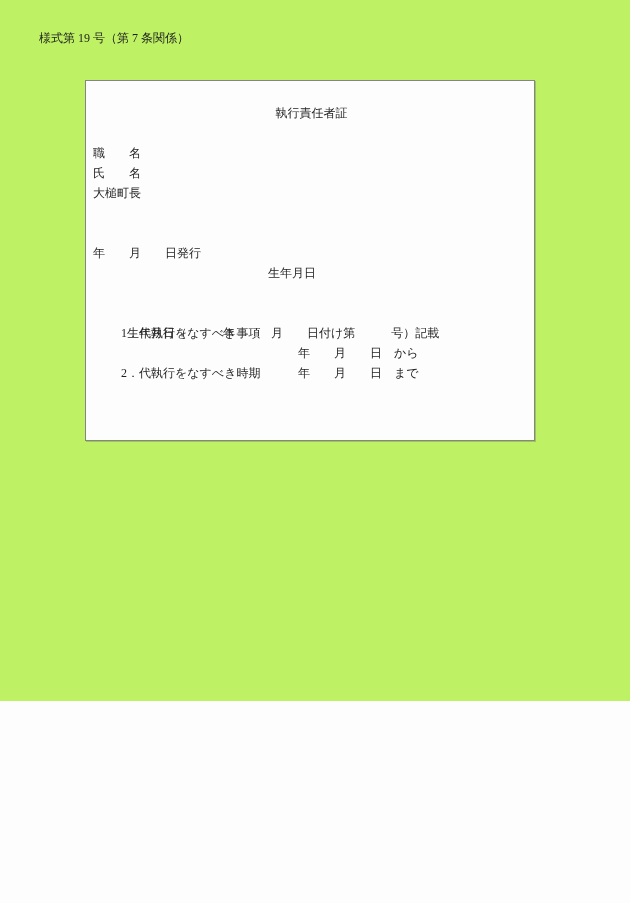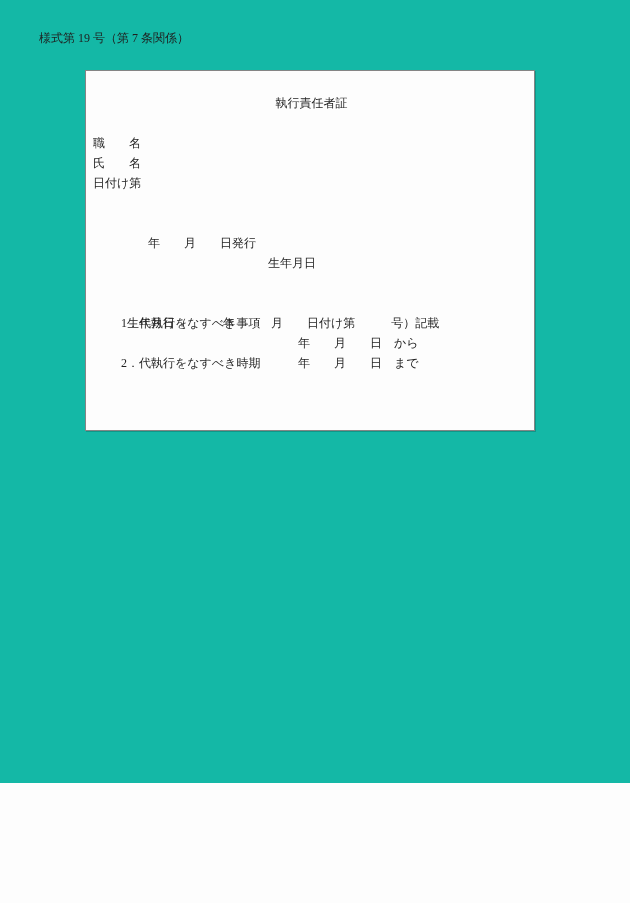--- a/index.html
+++ b/index.html
@@ -3,55 +3,55 @@
 <meta charset="utf-8">
 <style>
   html, body {
     margin: 0;
     padding: 0;
     background: #fdfdfd;
   }
   .page {
     position: relative;
     width: 630px;
-    height: 783px;
-    background: #14b8a6;
+    height: 701px;
+    background: #bef264;
     font-family: "Liberation Serif", "DejaVu Serif", serif;
     color: #1f1f1f;
     font-size: 12px;
     overflow: hidden;
   }
   .form-number {
     position: absolute;
     left: 39px;
     top: 28px;
     line-height: 20px;
     white-space: pre;
   }
   .cert-box {
     position: absolute;
     left: 85px;
-    top: 70px;
+    top: 80px;
     width: 450px;
     height: 361px;
     box-sizing: border-box;
     border: 1px solid #858585;
     box-shadow: 1px 1px 0 rgba(0,0,0,0.18);
     padding: 22px 4px 0 7px;
     background: #fdfdfd;
   }
   .line {
     position: relative;
     height: 20px;
     line-height: 20px;
     white-space: pre;
   }
   .title-line   { text-align: center; }
   .statement    { margin-left: 12px; }
-  .issue-date   { margin-left: 55px; }
+  .issue-date   { }
   .issuer       { margin-left: 175px; }
   .item-head    { margin-left: 10px; }
   .item-detail  { margin-left: 34px; }
   .item2-line   { margin-left: 10px; }
   .date-col {
     position: absolute;
     left: 195px;
     top: 0;
     white-space: pre;
   }
@@ -64,21 +64,21 @@
   <div class="form-number">様式第 19 号（第 7 条関係）</div>
 
   <div class="cert-box">
 
     <div class="line title-line">執行責任者証</div>
 
     <div class="line"></div>
 
     <div class="line">職　　名</div>
     <div class="line">氏　　名</div>
-    <div class="line">日付け第</div>
+    <div class="line">大槌町長</div>
 
     <div class="line"></div>
 
 
     <div class="line"></div>
 
     <div class="line issue-date">年　　月　　日発行</div>
 
     <div class="line issuer">生年月日</div>
 

